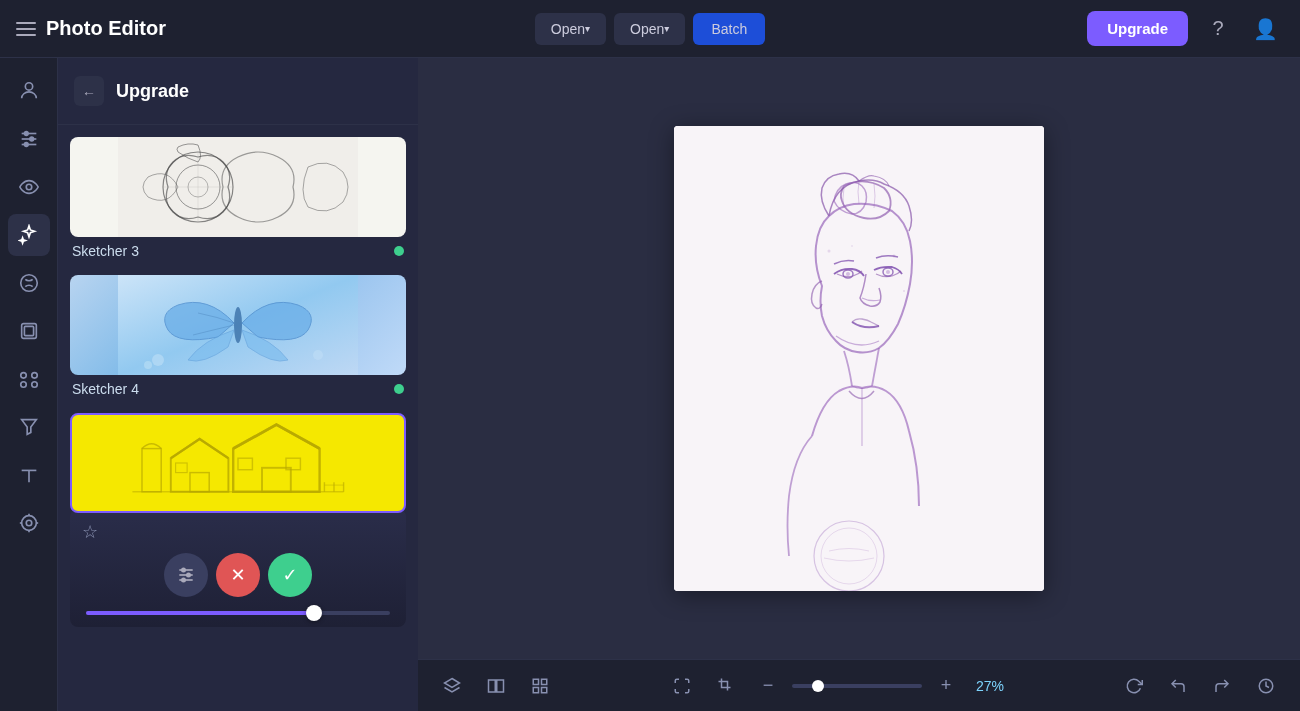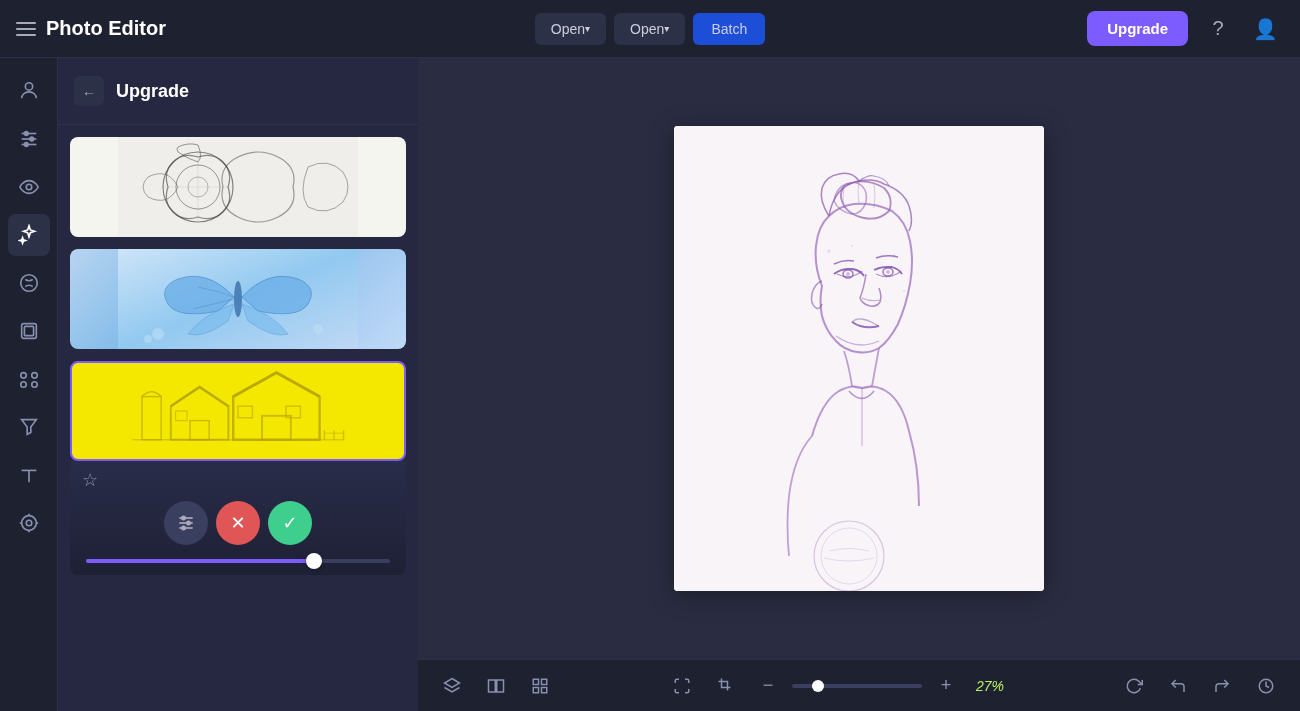--- a/index.html
+++ b/index.html
@@ -385,25 +385,24 @@
       top: 50%;
       transform: translateY(-50%);
       left: 20%;
       width: 12px;
       height: 12px;
       background: #fff;
       border-radius: 50%;
       margin-left: -6px;
     }
     .zoom-pct {
-      color: #bef264;
+      color: #7dd3fc;
       font-size: 14px;
       min-width: 40px;
       text-align: center;
-      font-style: italic;
     }
     .bottom-right {
       display: flex;
       align-items: center;
       gap: 8px;
     }
   </style>
 </head>
 <body>
 
@@ -531,20 +530,24 @@
             <circle cx="80" cy="50" r="10" fill="none" stroke="#555" stroke-width="0.8" opacity="0.5"></circle>
             <path d="M55 25 Q65 15 80 20 Q95 15 105 25 Q115 35 110 50 Q115 65 105 75 Q95 85 80 80 Q65 85 55 75 Q45 65 50 50 Q45 35 55 25" fill="none" stroke="#444" stroke-width="1.3" opacity="0.6"></path>
             <path d="M120 20 Q140 10 160 20 Q180 30 175 50 Q180 70 160 80 Q140 90 120 80 Q100 70 105 50 Q100 30 120 20" fill="none" stroke="#444" stroke-width="1.2" opacity="0.5"></path>
             <path d="M30 40 Q50 30 60 50 Q50 70 30 60 Q20 50 30 40" fill="none" stroke="#555" stroke-width="1" opacity="0.5"></path>
             <path d="M60 10 Q70 5 80 8 Q85 20 80 25 Q70 22 60 15 Q58 12 60 10" fill="none" stroke="#444" stroke-width="0.9" opacity="0.6"></path>
             <line x1="80" y1="15" x2="80" y2="85" stroke="#888" stroke-width="0.5" opacity="0.3"></line>
             <line x1="45" y1="50" x2="115" y2="50" stroke="#888" stroke-width="0.5" opacity="0.3"></line>
             <path d="M190 30 Q210 20 225 35 Q235 50 225 65 Q210 80 190 70 Q180 55 190 30" fill="none" stroke="#555" stroke-width="1" opacity="0.5"></path>
           </svg>
         </div>
+        <div class="effect-label">
+          <span class="effect-name">Sketcher 3</span>
+          <div class="effect-dot"></div>
+        </div>
       </div>
 
       <div class="effect-item">
         <div class="effect-thumbnail thumb-sketcher4">
           <svg viewBox="0 0 240 100" xmlns="http://www.w3.org/2000/svg" style="position:absolute;top:0;left:0;width:100%;height:100%">
             <defs>
               <linearGradient id="skyGrad" x1="0" y1="0" x2="1" y2="1">
                 <stop offset="0%" stop-color="#cce4f8"></stop>
                 <stop offset="50%" stop-color="#92c9f0"></stop>
                 <stop offset="100%" stop-color="#bed8f4"></stop>
@@ -560,20 +563,24 @@
             <path d="M124 48 Q150 20 180 30 Q200 38 190 55 Q180 70 140 62 Z" fill="#6aaee8" opacity="0.75" stroke="#4a8acc" stroke-width="1"></path>
             <path d="M124 55 Q155 65 170 85 Q155 90 130 72 Z" fill="#7bbcee" opacity="0.65" stroke="#5a9ad8" stroke-width="0.8"></path>
 
             <path d="M116 48 Q100 42 80 38" fill="none" stroke="#3a6fa8" stroke-width="0.6" opacity="0.5"></path>
             <path d="M116 50 Q95 55 75 60" fill="none" stroke="#3a6fa8" stroke-width="0.6" opacity="0.5"></path>
 
             <circle cx="40" cy="85" r="6" fill="#c8e4f8" opacity="0.5"></circle>
             <circle cx="30" cy="90" r="4" fill="#d0eaf8" opacity="0.4"></circle>
             <circle cx="200" cy="80" r="5" fill="#c8e4f8" opacity="0.4"></circle>
           </svg>
+        </div>
+        <div class="effect-label">
+          <span class="effect-name">Sketcher 4</span>
+          <div class="effect-dot"></div>
         </div>
       </div>
 
       <div class="effect-item active">
         <div class="effect-thumbnail thumb-sketcher5">
           <svg viewBox="0 0 240 100" xmlns="http://www.w3.org/2000/svg" style="position:absolute;top:0;left:0;width:100%;height:100%">
             <rect width="240" height="100" fill="#f5e800"></rect>
 
             <path d="M50 80 L50 45 L80 25 L110 45 L110 80 Z" fill="none" stroke="#b8a800" stroke-width="2" opacity="0.8"></path>
             <path d="M50 45 L80 25 L110 45" fill="none" stroke="#b8a800" stroke-width="2.5" opacity="0.9"></path>

